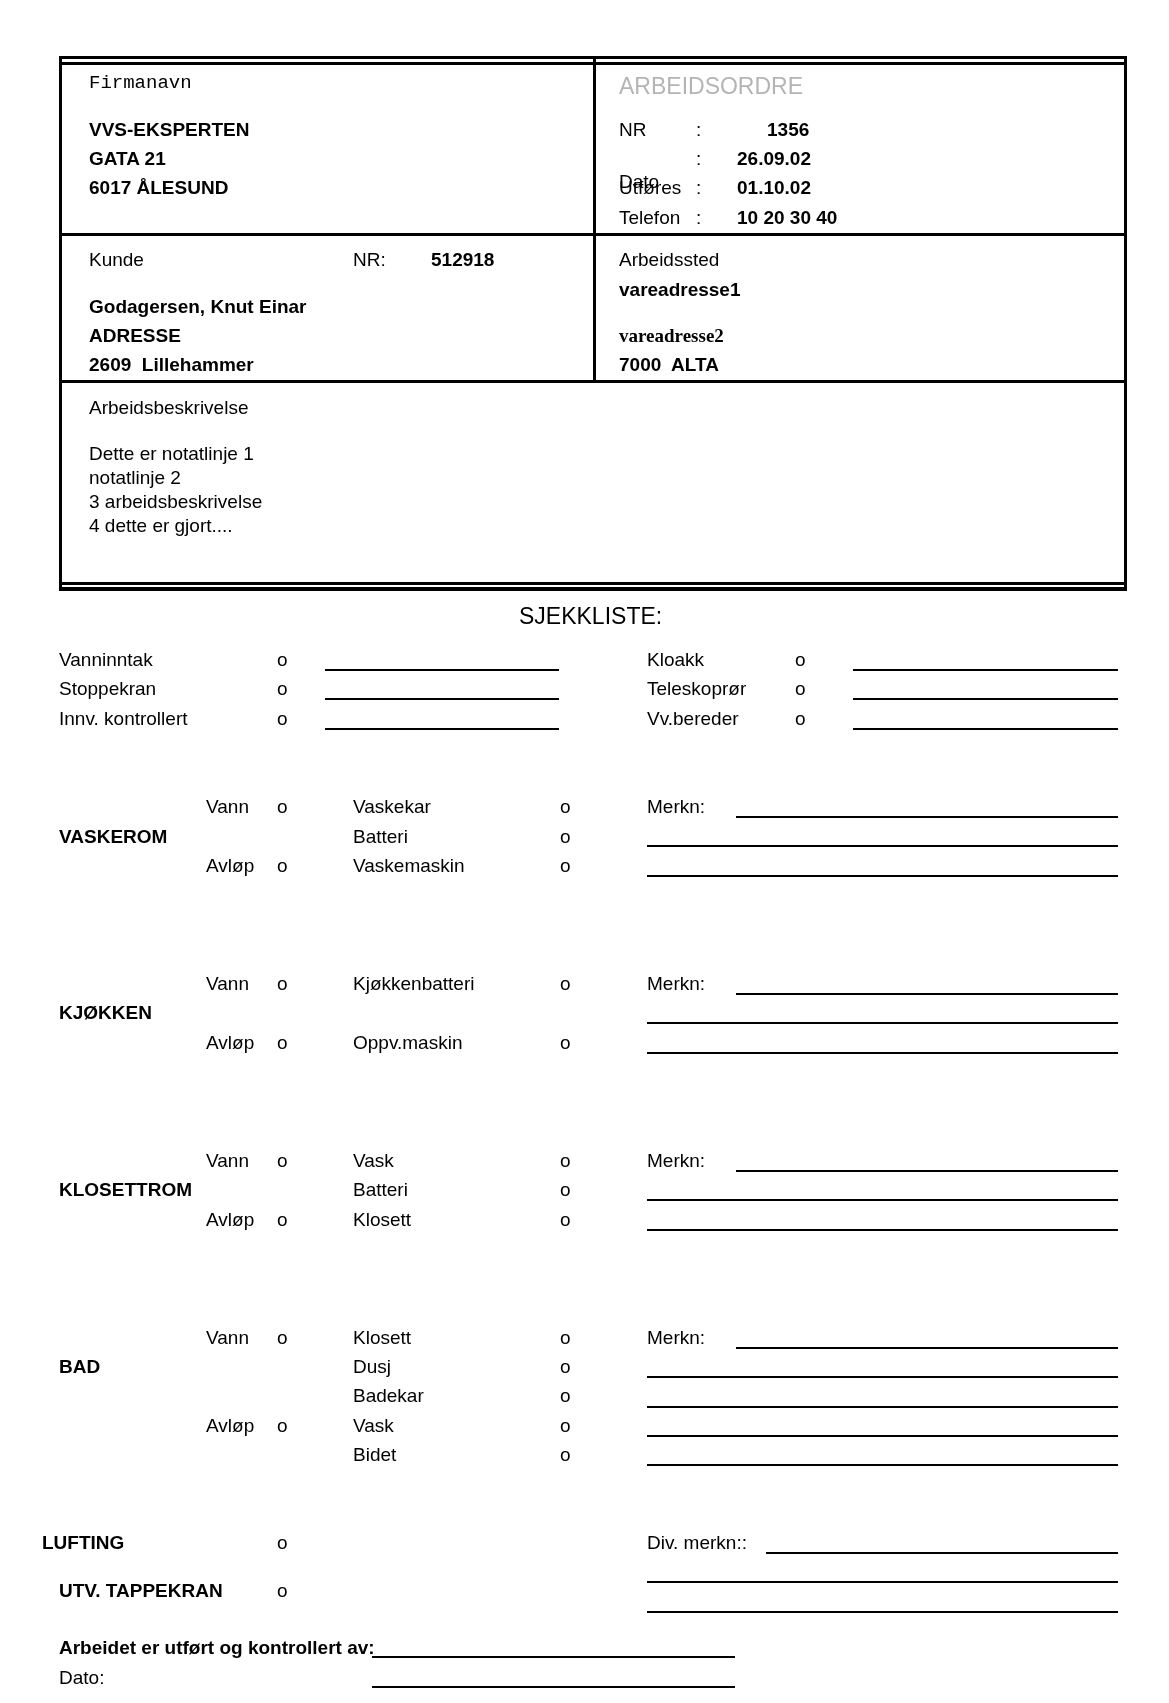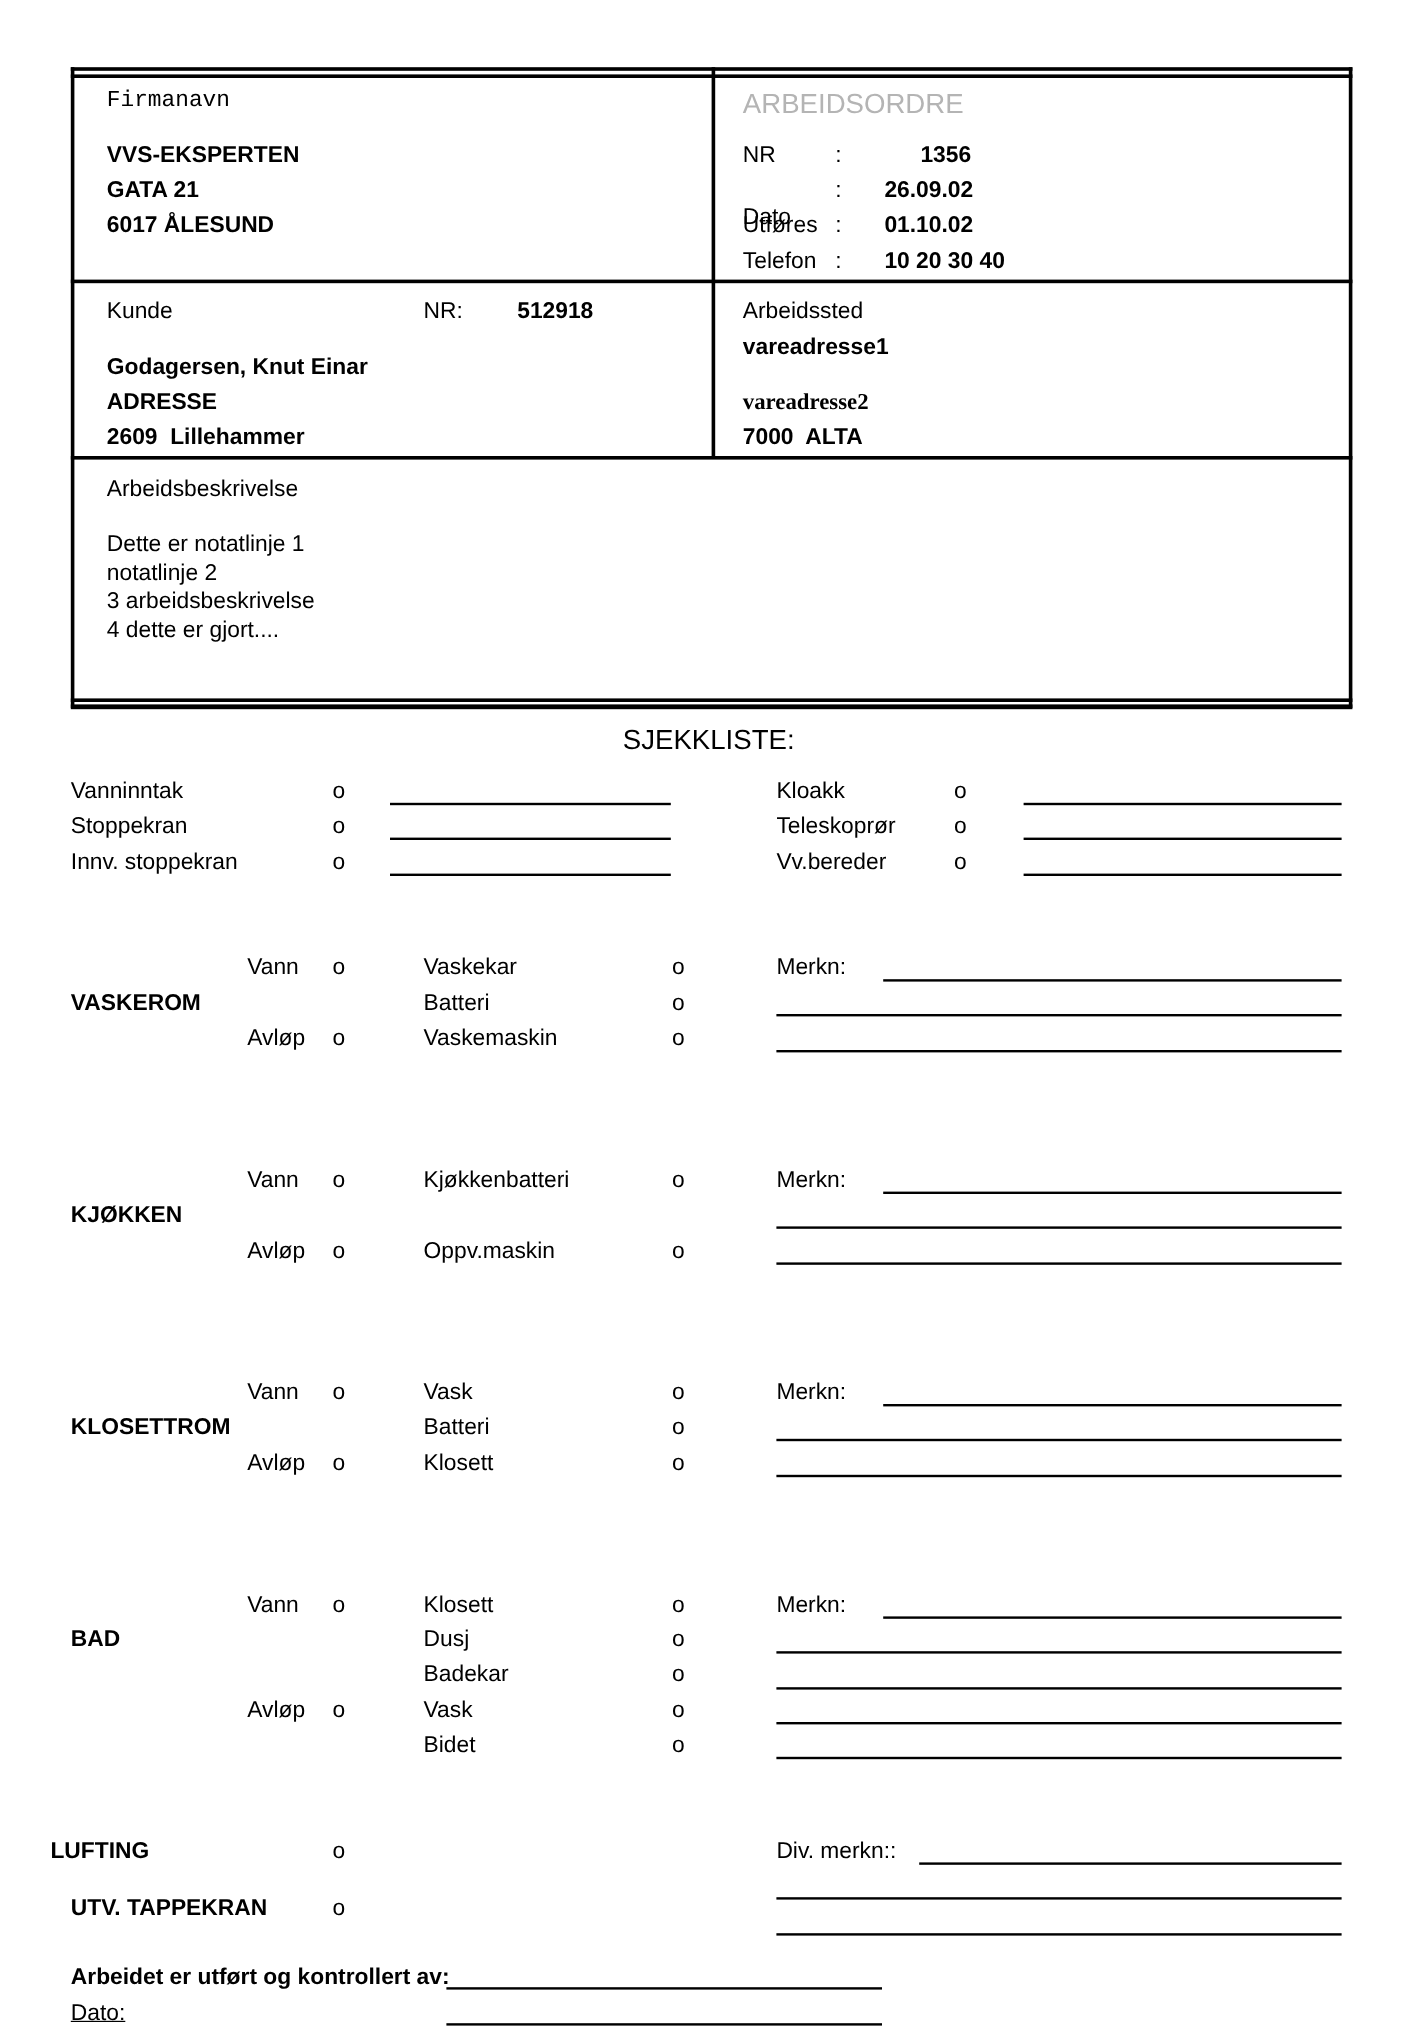--- a/index.html
+++ b/index.html
@@ -74,21 +74,21 @@
 
 <div>
   <span class="abs" style="left:59px;top:650px;">Vanninntak</span>
   <span class="abs" style="left:277px;top:650px;">o</span>
   <div class="uline" style="left:325px;top:669px;width:234px;"></div>
 
   <span class="abs" style="left:59px;top:679px;">Stoppekran</span>
   <span class="abs" style="left:277px;top:679px;">o</span>
   <div class="uline" style="left:325px;top:698px;width:234px;"></div>
 
-  <span class="abs" style="left:59px;top:709px;">Innv. stoppekran</span>
+  <span class="abs" style="left:59px;top:709px;">Innv. kontrollert</span>
   <span class="abs" style="left:277px;top:709px;">o</span>
   <div class="uline" style="left:325px;top:728px;width:234px;"></div>
 
   <span class="abs" style="left:647px;top:650px;">Kloakk</span>
   <span class="abs" style="left:795px;top:650px;">o</span>
   <div class="uline" style="left:853px;top:669px;width:265px;"></div>
 
   <span class="abs" style="left:647px;top:679px;">Teleskoprør</span>
   <span class="abs" style="left:795px;top:679px;">o</span>
   <div class="uline" style="left:853px;top:698px;width:265px;"></div>
@@ -190,15 +190,15 @@
 
   <span class="abs" style="left:647px;top:1533px;">Div. merkn::</span>
   <div class="uline" style="left:766px;top:1552px;width:352px;"></div>
   <div class="uline" style="left:647px;top:1581px;width:471px;"></div>
   <div class="uline" style="left:647px;top:1611px;width:471px;"></div>
 </div>
 
 <div>
   <span class="abs" style="left:59px;top:1638px;font-weight:bold;">Arbeidet er utført og kontrollert av:</span>
   <div class="uline" style="left:372px;top:1656px;width:363px;"></div>
-  <span class="abs" style="left:59px;top:1668px;text-decoration:underline;">Dato:</span>
+  <span class="abs" style="left:59px;top:1668px;">Dato:</span>
   <div class="uline" style="left:372px;top:1686px;width:363px;"></div>
 </div>
 
 </body></html>

